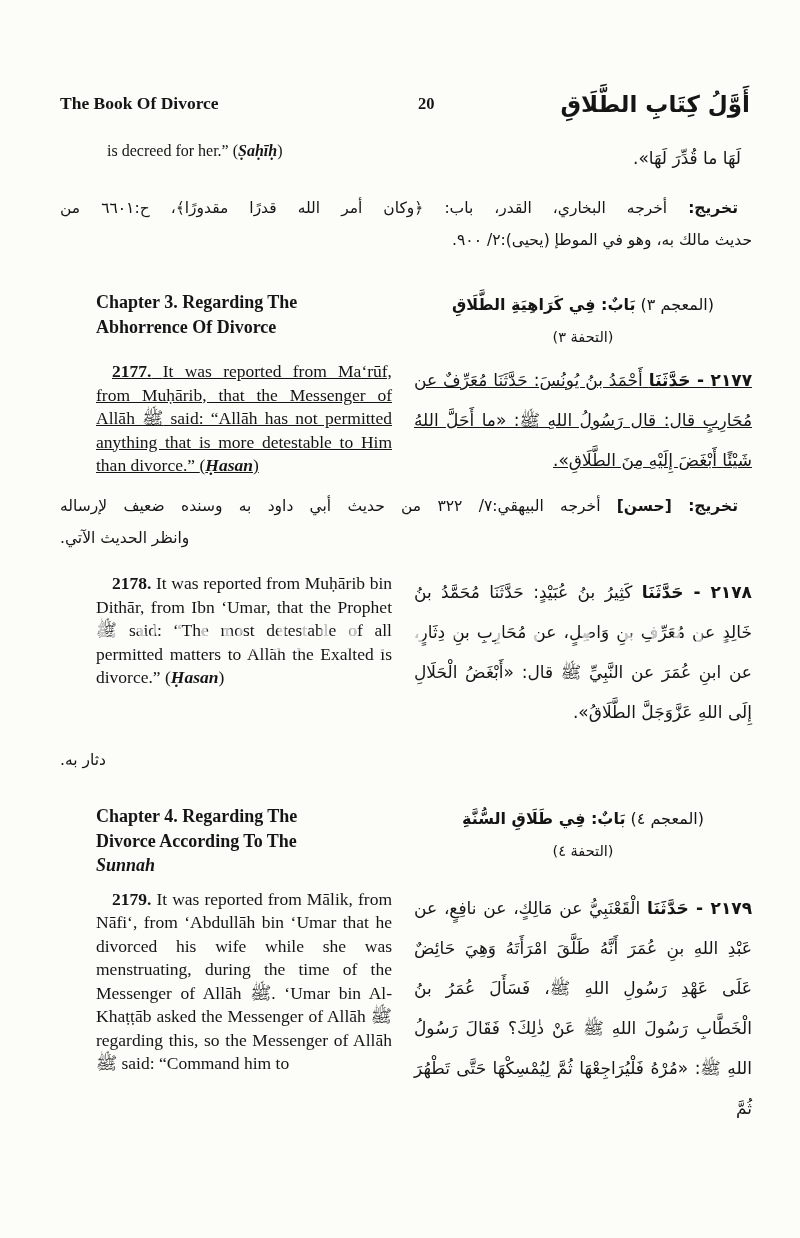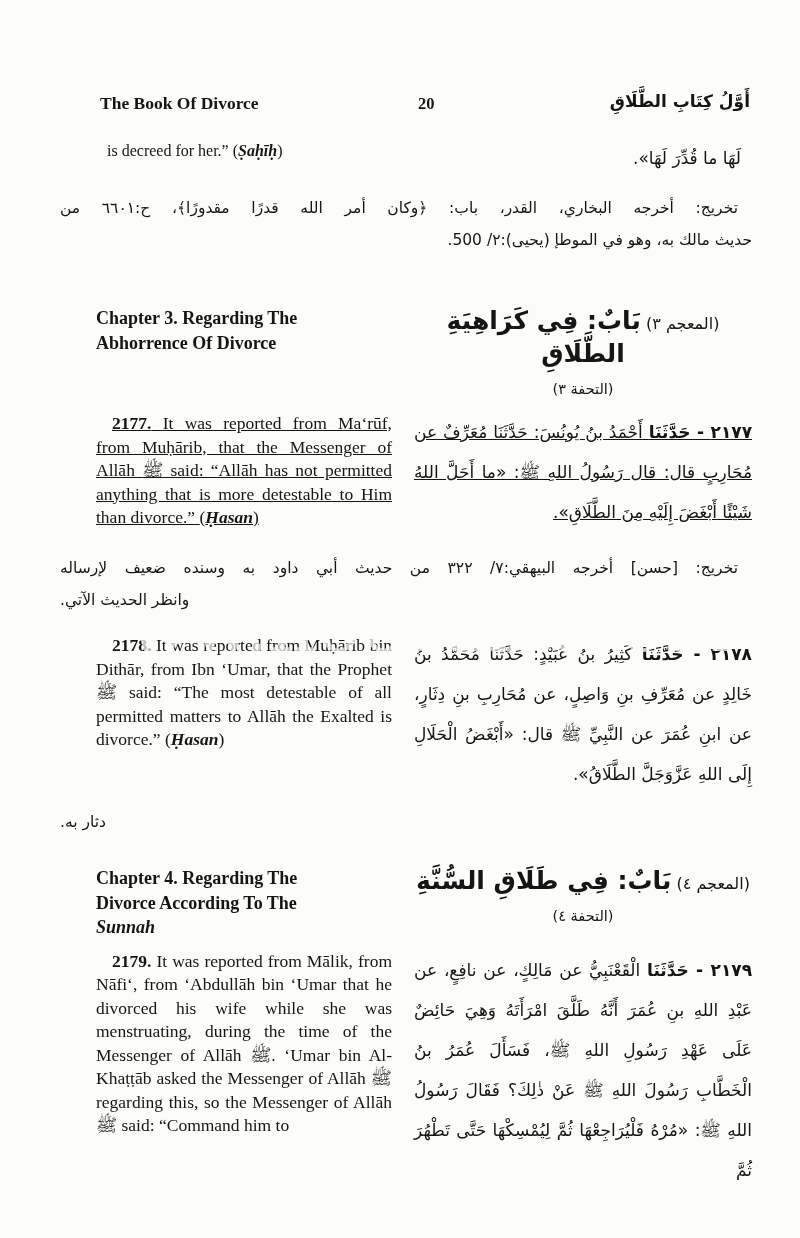--- a/index.html
+++ b/index.html
@@ -9,67 +9,67 @@
     margin:0 auto;
     background:#fcfcf9;
     color:#151515;
     box-sizing:border-box;
     padding:93px 48px 0 60px;
     overflow:hidden;
     font-family:"Liberation Serif","DejaVu Serif",serif;
   }
   
   .hdr{position:relative;height:30px;}
-  .hdr .h-en{font-weight:bold;font-size:17.5px;margin-left:40px;}
+  .hdr .h-en{font-weight:bold;font-size:17.5px;}
   .hdr .h-num{position:absolute;left:358px;top:1px;font-weight:bold;font-size:16.5px;}
   .hdr .h-ar{position:absolute;right:2px;top:-2px;direction:rtl;
     font-family:"DejaVu Sans","Liberation Serif",sans-serif;
-    font-weight:bold;font-size:17px;}
+    font-weight:bold;font-size:23px;}
   
   .row{display:flex;justify-content:space-between;align-items:flex-start;}
   .col-en{width:296px;margin-left:36px;}
   .col-ar{width:338px;}
   
   .en-p{font-size:17.5px;line-height:23.5px;text-align:justify;text-indent:16px;}
   .en-p .num{font-weight:bold;}
   .grade{font-weight:bold;font-style:italic;}
   .en-chap{font-weight:bold;font-size:18px;line-height:24.5px;}
   .en-chap .it{font-style:italic;}
   
   .ar{direction:rtl;font-family:"DejaVu Sans","Liberation Serif",sans-serif;}
   .ar-line{font-size:17px;text-align:right;}
   .ar-p{font-size:17px;line-height:40px;text-align:justify;}
   .ar-p .opener{font-weight:bold;}
   .ar-chap{text-align:center;}
   .ar-chap .bab-line{font-size:16px;line-height:30px;}
-  .ar-chap .bab{font-weight:bold;font-size:25px;}
+  .ar-chap .bab{font-weight:bold;font-size:16px;}
   .ar-chap .tuhfa{font-size:14.5px;line-height:34px;}
   
   .tk{direction:rtl;font-family:"DejaVu Sans","Liberation Serif",sans-serif;
       font-size:15.5px;line-height:32px;}
-  .tk .lbl,.tk .grd{font-weight:normal;}
+  .tk .lbl,.tk .grd{font-weight:bold;}
   .tk-line{padding-right:14px;text-align:justify;text-align-last:justify;}
   .tk-line2{padding-right:0;}
   .tk-end-r{text-align:right;text-align-last:right;}
   .tk-end-l{text-align:center;text-align-last:left;}
   
   .wm{
     position:absolute;top:585px;left:-12px;width:824px;
     font-family:"DejaVu Serif","Liberation Serif",serif;
     font-size:71px;letter-spacing:2px;white-space:nowrap;
     color:#c5c5c5;text-align:center;
     mix-blend-mode:lighten;
     z-index:6;pointer-events:none;
   }
   
   .mt-intro{margin-top:19px;justify-content:center;}
   .mt-tk1{margin-top:24px;}
-  .mt-ch3{margin-top:50px;}
+  .mt-ch3{margin-top:34px;}
   .mt-2177{margin-top:6px;text-decoration:underline;}
-  .mt-tk2{margin-top:20px;}
+  .mt-tk2{margin-top:10px;}
   .mt-2178{margin-top:18px;}
   .mt-tk3{margin-top:12px;}
   .mt-ch4{margin-top:28px;}
   .mt-2179{margin-top:10px;}
   .ar-intro{margin-top:6px;}
 </style>
 </head>
 <body>
 
 <div class="page">
@@ -89,21 +89,21 @@
     <div class="col-ar ar ar-intro">
       <div class="ar-line">لَهَا ما قُدِّرَ لَهَا».</div>
     </div>
   </div>
 
   <div class="tk mt-tk1">
     <div class="tk-line">
       <span class="lbl">تخريج:</span>
       <span>أخرجه البخاري، القدر، باب: ﴿وكان أمر الله قدرًا مقدورًا﴾، ح:٦٦٠١ من</span>
     </div>
-    <div class="tk-line tk-line2 tk-end-r">حديث مالك به، وهو في الموطإ (يحيى):٢/ 500.</div>
+    <div class="tk-line tk-line2 tk-end-r">حديث مالك به، وهو في الموطإ (يحيى):٢/ ٩٠٠.</div>
   </div>
 
   <div class="row mt-ch3">
     <div class="col-en en-chap">
       <div>Chapter 3. Regarding The</div>
       <div>Abhorrence Of Divorce</div>
     </div>
     <div class="col-ar ar ar-chap">
       <div class="bab-line">
         <span>(المعجم ٣)</span>

